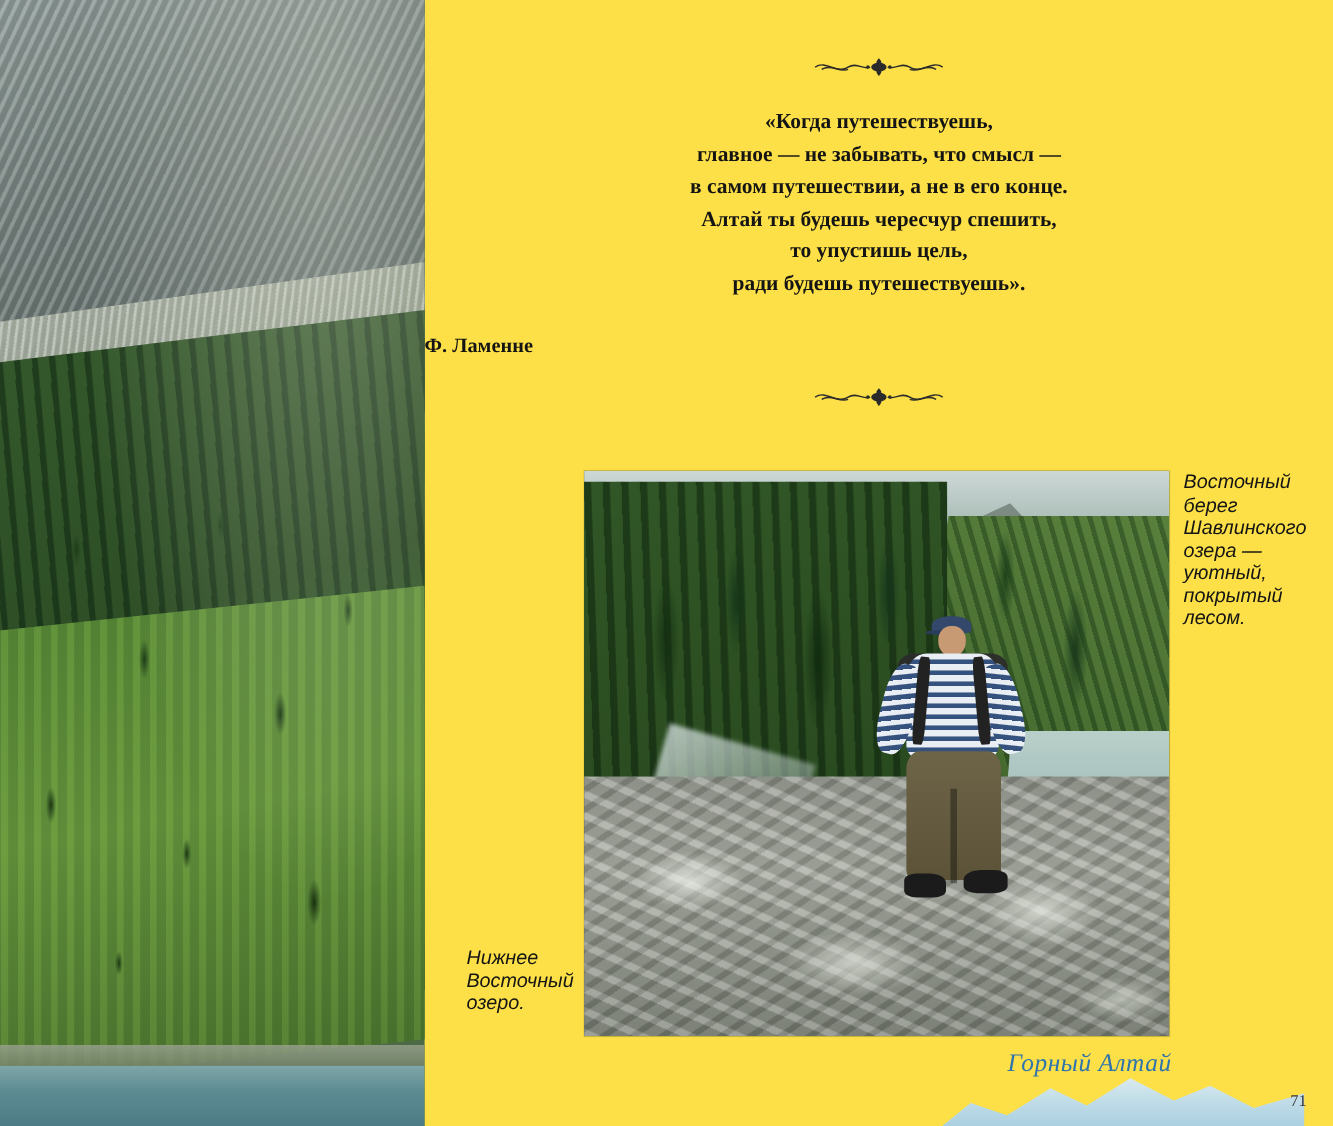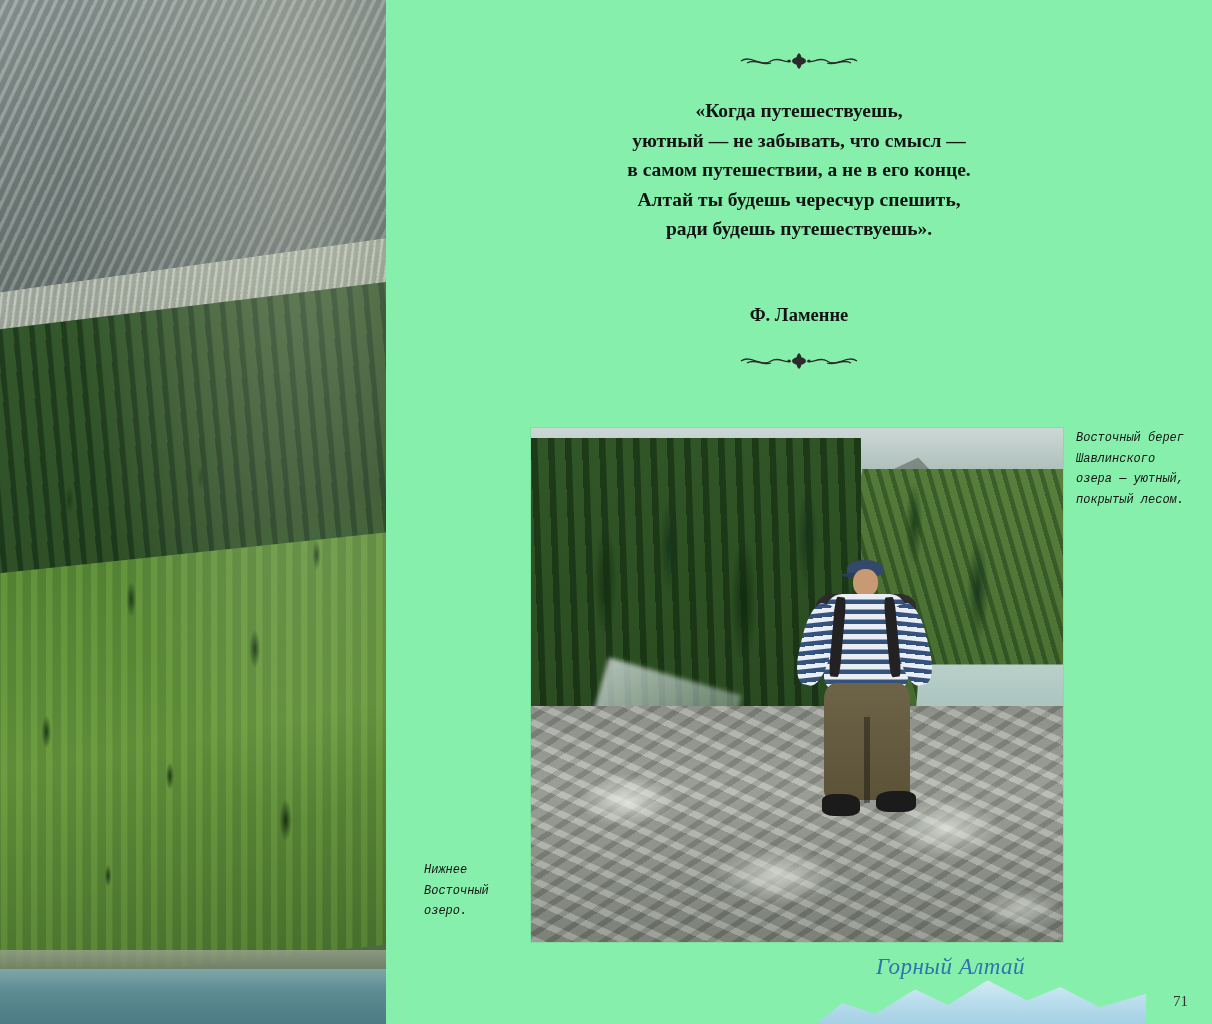--- a/index.html
+++ b/index.html
@@ -11,21 +11,21 @@
     width: 1212px;
     height: 1024px;
     overflow: hidden;
     font-family: "Liberation Serif", serif;
     position: relative;
   }
 
   .page {
     position: absolute;
     inset: 0;
-    background: #86efac;
+    background: #fde047;
   }
 
   
   .left-photo {
     position: absolute;
     left: 0;
     top: 0;
     width: 386px;
     height: 1024px;
     overflow: hidden;
@@ -143,21 +143,21 @@
     line-height: 29.6px;
     color: #141414;
   }
   .quote-line { display: block; white-space: nowrap; }
 
   .quote-author {
     position: absolute;
     top: 305px;
     left: 0;
     width: 100%;
-    text-align: center;
+    text-align: left;
     font-family: "Liberation Serif", serif;
     font-weight: bold;
     font-size: 18.5px;
     color: #141414;
   }
 
   
   .main-photo {
     position: absolute;
     left: 145px;
@@ -249,41 +249,41 @@
   .h-pack-strap-r { position: absolute; left: 61%; top: 13%; width: 6%; height: 26%; background: #222; border-radius: 20%; transform: rotate(-5deg); }
   .h-pants { position: absolute; left: 28%; top: 41%; width: 45%; height: 38%;
     background: linear-gradient(180deg, #6e6448 0%, #5b5238 100%); border-radius: 14% 14% 8% 8%; }
   .h-leg-split { position: absolute; left: 49%; top: 52%; width: 3%; height: 28%; background: rgba(0,0,0,0.35); }
   .h-boot-l { position: absolute; left: 27%; top: 77%; width: 20%; height: 7%; background: #1b1b1b; border-radius: 30% 40% 30% 30%; }
   .h-boot-r { position: absolute; left: 55%; top: 76%; width: 21%; height: 7%; background: #1b1b1b; border-radius: 40% 30% 30% 30%; }
 
   
   .caption {
     position: absolute;
-    font-family: Liberation Mono, monospace;
+    font-family: Liberation Sans, sans-serif;
     font-style: italic;
-    font-size: 12px;
+    font-size: 18px;
     line-height: 20.5px;
     color: #141414;
   }
   .caption-right {
     left: 690px;
     top: 428px;
     width: 110px;
   }
   .caption-left {
     left: 38px;
     top: 860px;
     width: 100px;
   }
 
   
   .brand {
     position: absolute;
-    left: 430px;
+    left: 470px;
     bottom: 0;
     width: 330px;
     height: 76px;
     overflow: hidden;
   }
   .brand-mtn {
     position: absolute;
     left: 0; bottom: 0; width: 100%; height: 56px;
     background: linear-gradient(180deg, #e7f2fa 0%, #bcdcf0 60%, #a7cfe8 100%);
     clip-path: polygon(0% 100%, 8% 62%, 18% 82%, 30% 38%, 40% 66%, 52% 22%, 64% 58%, 74% 34%, 86% 70%, 100% 46%, 100% 100%);
@@ -341,23 +341,24 @@
           <path d="M62 3 C65 6, 65 8, 62 9 C59 8, 59 6, 62 3Z"></path>
           <path d="M62 19 C65 16, 65 14, 62 13 C59 14, 59 16, 62 19Z"></path>
           <circle cx="52" cy="11" r="1.6"></circle>
           <circle cx="72" cy="11" r="1.6"></circle>
         </g>
       </svg>
     </div>
 
     <div class="quote">
       <span class="quote-line">«Когда путешествуешь,</span>
-      <span class="quote-line">уютный — не забывать, что смысл —</span>
+      <span class="quote-line">главное — не забывать, что смысл —</span>
       <span class="quote-line">в самом путешествии, а не в его конце.</span>
       <span class="quote-line">Алтай ты будешь чересчур спешить,</span>
+      <span class="quote-line">то упустишь цель,</span>
       <span class="quote-line">ради будешь путешествуешь».</span>
     </div>
 
     <div class="quote-author">Ф. Ламенне</div>
 
     <div class="ornament ornament-bottom">
       <svg viewBox="0 0 124 22" xmlns="http://www.w3.org/2000/svg">
         <g fill="none" stroke="#2b2b2b" stroke-width="1.3">
           <path d="M4 11 C14 4, 24 18, 34 11 C42 6, 48 14, 54 11"></path>
           <path d="M120 11 C110 4, 100 18, 90 11 C82 6, 76 14, 70 11"></path>

